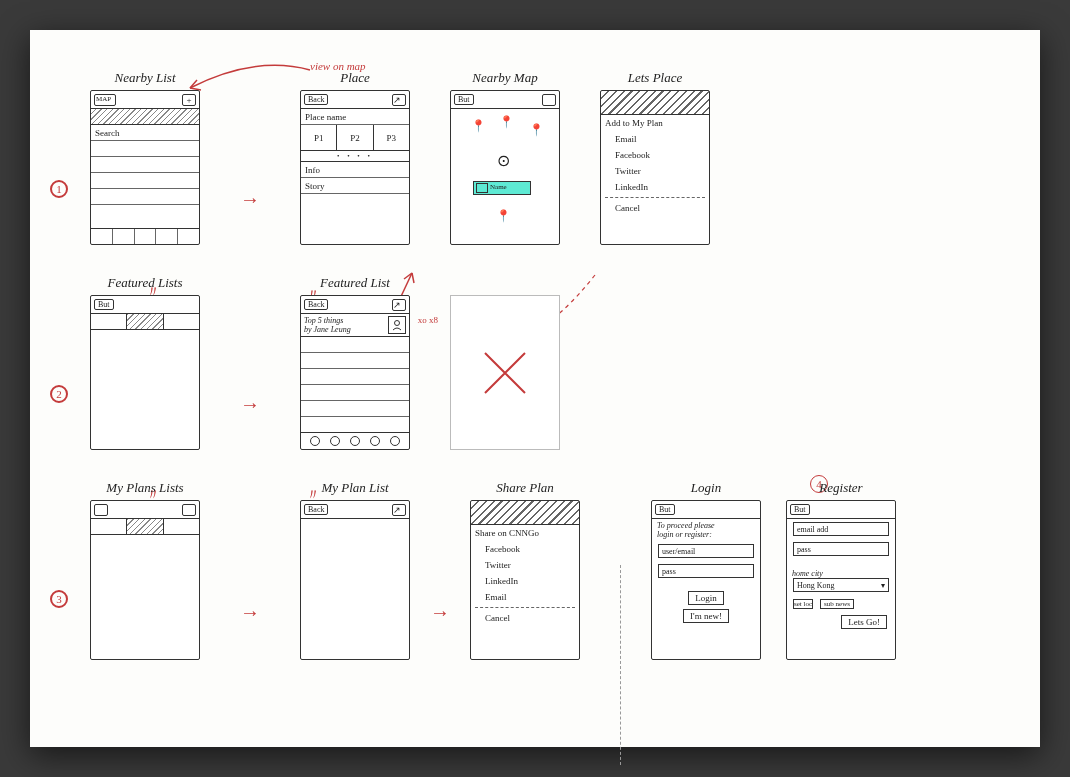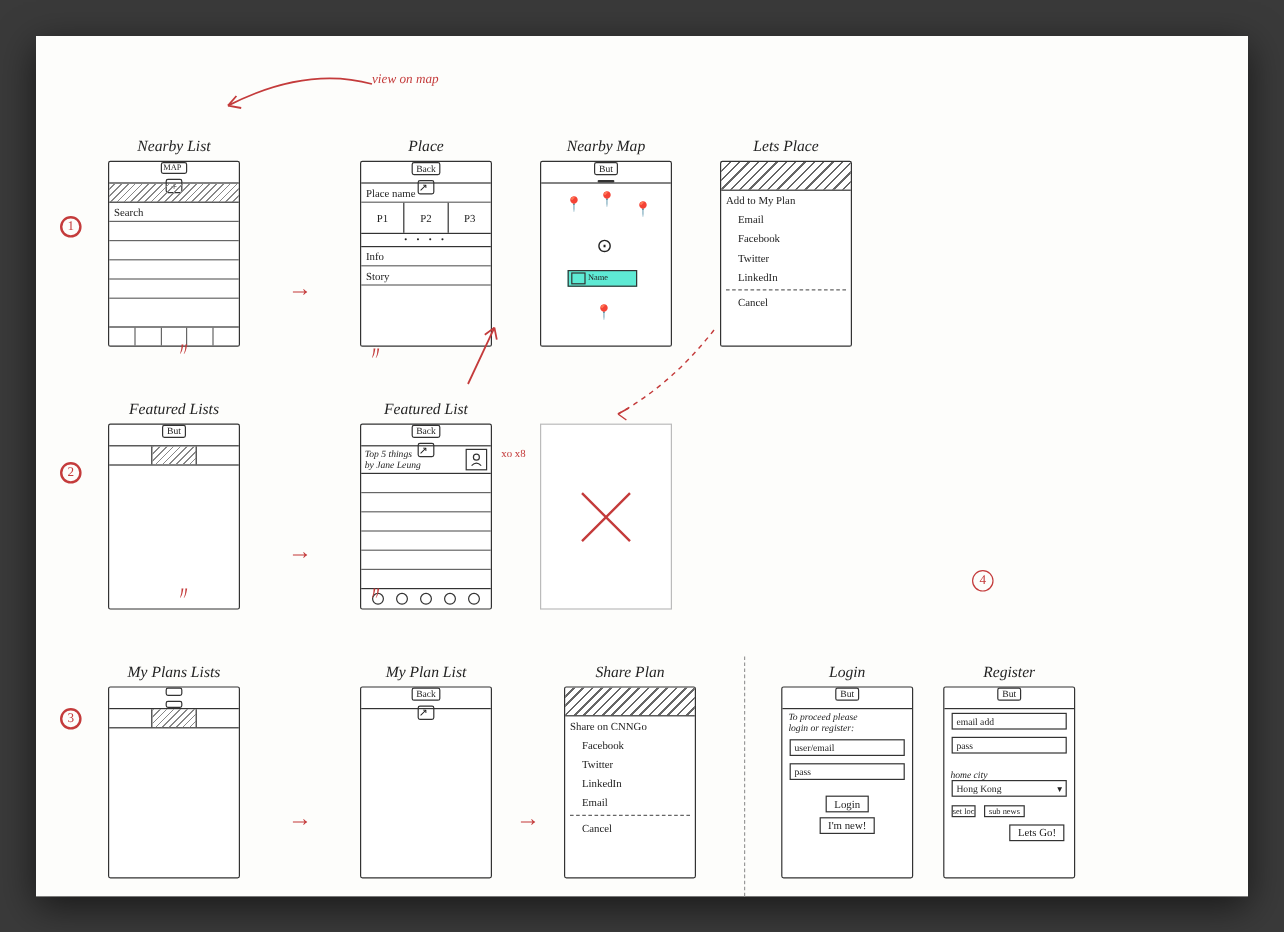--- a/index.html
+++ b/index.html
@@ -17,23 +17,22 @@
     height: 717px;
     margin: 0 auto;
     box-shadow: 0 8px 30px rgba(0,0,0,0.6);
     position: relative;
     padding: 40px 30px 20px 60px;
   }
   .row {
     display: flex;
     gap: 40px;
     margin-bottom: 30px;
-    align-items: flex-start;
+    align-items: center;
     position: relative;
-    margin-top: 44px;
   }
   .screen-wrap {
     display: flex;
     flex-direction: column;
     align-items: center;
     position: relative;
   }
   .title {
     font-size: 13px;
     margin-bottom: 4px;
@@ -51,21 +50,20 @@
     position: relative;
   }
   .topbar {
     height: 18px;
     border-bottom: 1.5px solid #333;
     display: flex;
     align-items: center;
     padding: 0 3px;
     font-size: 9px;
     gap: 2px;
-    flex-direction: column;
   }
   .btn-back {
     border: 1px solid #333;
     border-radius: 2px;
     padding: 0 3px;
     font-size: 8px;
     background: #fff;
   }
   .btn-sq {
     border: 1px solid #333;

